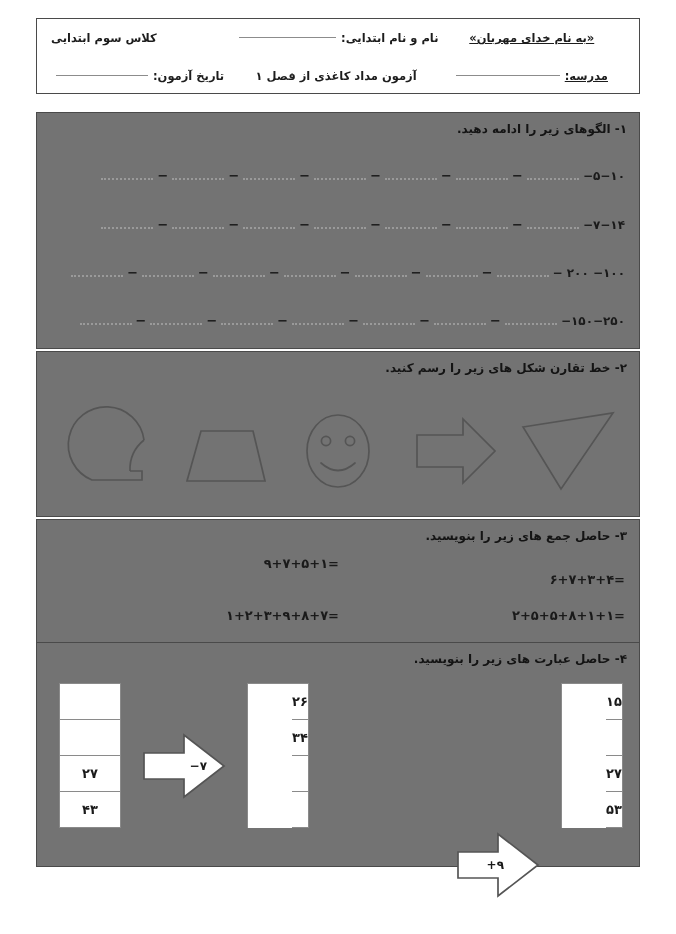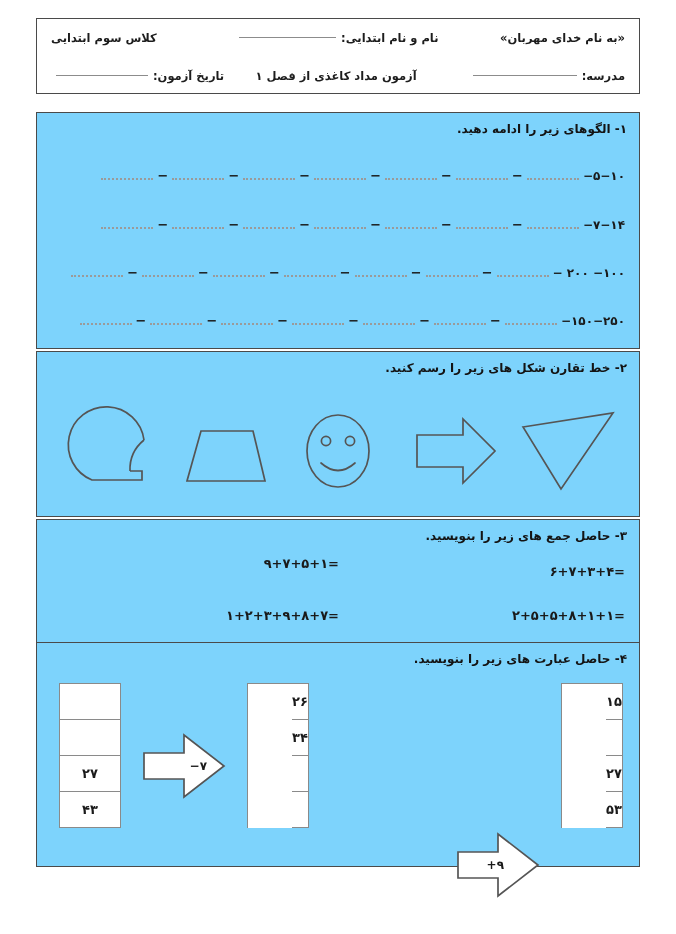--- a/index.html
+++ b/index.html
@@ -45,42 +45,42 @@
   .header-row.r2 { top: 38px; }
 
   .hcell {
     display: flex;
     align-items: center;
     white-space: nowrap;
     font-size: 11.5px;
     font-weight: bold;
     color: #1d1d1d;
   }
-  .hcell.c-right { width: 33.33%; justify-content: flex-start; padding-right: 14px; }
+  .hcell.c-right { width: 33.33%; justify-content: center; padding-right: 14px; text-decoration: underline; }
   .hcell.c-mid   { width: 34%;    justify-content: center; }
   .hcell.c-left  { width: 32.67%; justify-content: flex-end; padding-left: 14px; }
 
   .dots-line {
     display: inline-block;
     border-bottom: 1px solid #8c8c8c;
     height: 1px;
     margin: 0 5px 3px 5px;
   }
   .dl-90 { width: 92px; }
   .dl-120 { width: 118px; }
   .dl-100 { width: 104px; }
 
   
   .qbox {
     position: absolute;
     left: 36px;
     width: 604px;
     border: 1.5px solid #4a4a4a;
     box-sizing: border-box;
-    background: #7dd3fc;
+    background: #737373;
   }
   #q1 { top: 112px; height: 237px; }
   #q2 { top: 351px; height: 166px; }
   #q3 { top: 519px; height: 170px; }
   #q4 { top: 642px; height: 225px; }
 
   .qtitle {
     position: absolute;
     top: 9px;
     right: 12px;
@@ -144,21 +144,21 @@
 
   
   .sum-item {
     position: absolute;
     font-size: 13px;
     font-weight: bold;
     white-space: nowrap;
     direction: ltr;
     text-align: left;
   }
-  #sum-0 { top: 44px; right: 14px; }
+  #sum-0 { top: 52px; right: 14px; }
   #sum-1 { top: 36px; right: 300px; }
   #sum-2 { top: 88px; right: 14px; }
   #sum-3 { top: 88px; right: 300px; }
 
   
   .machine {
     position: absolute;
     top: 38px;
     height: 170px;
     display: flex;

